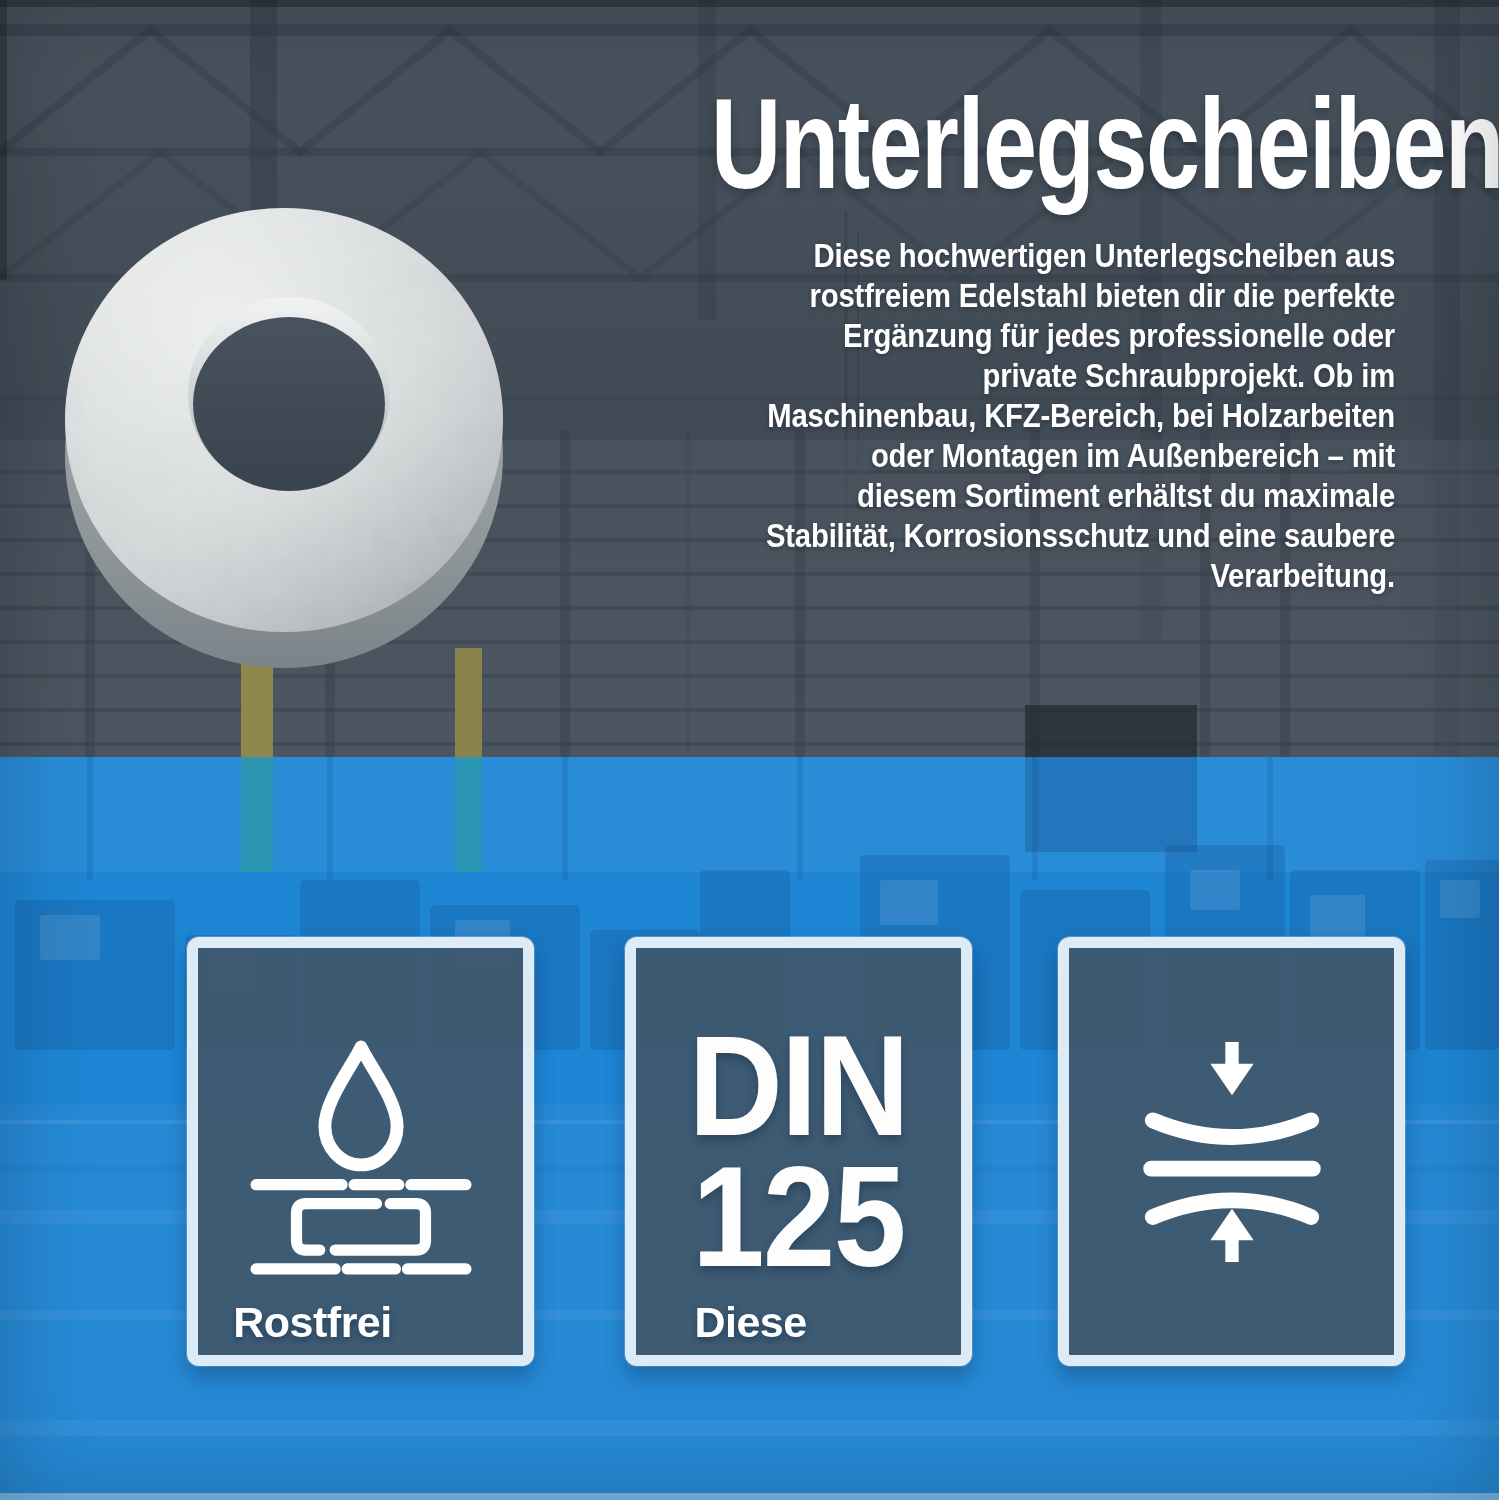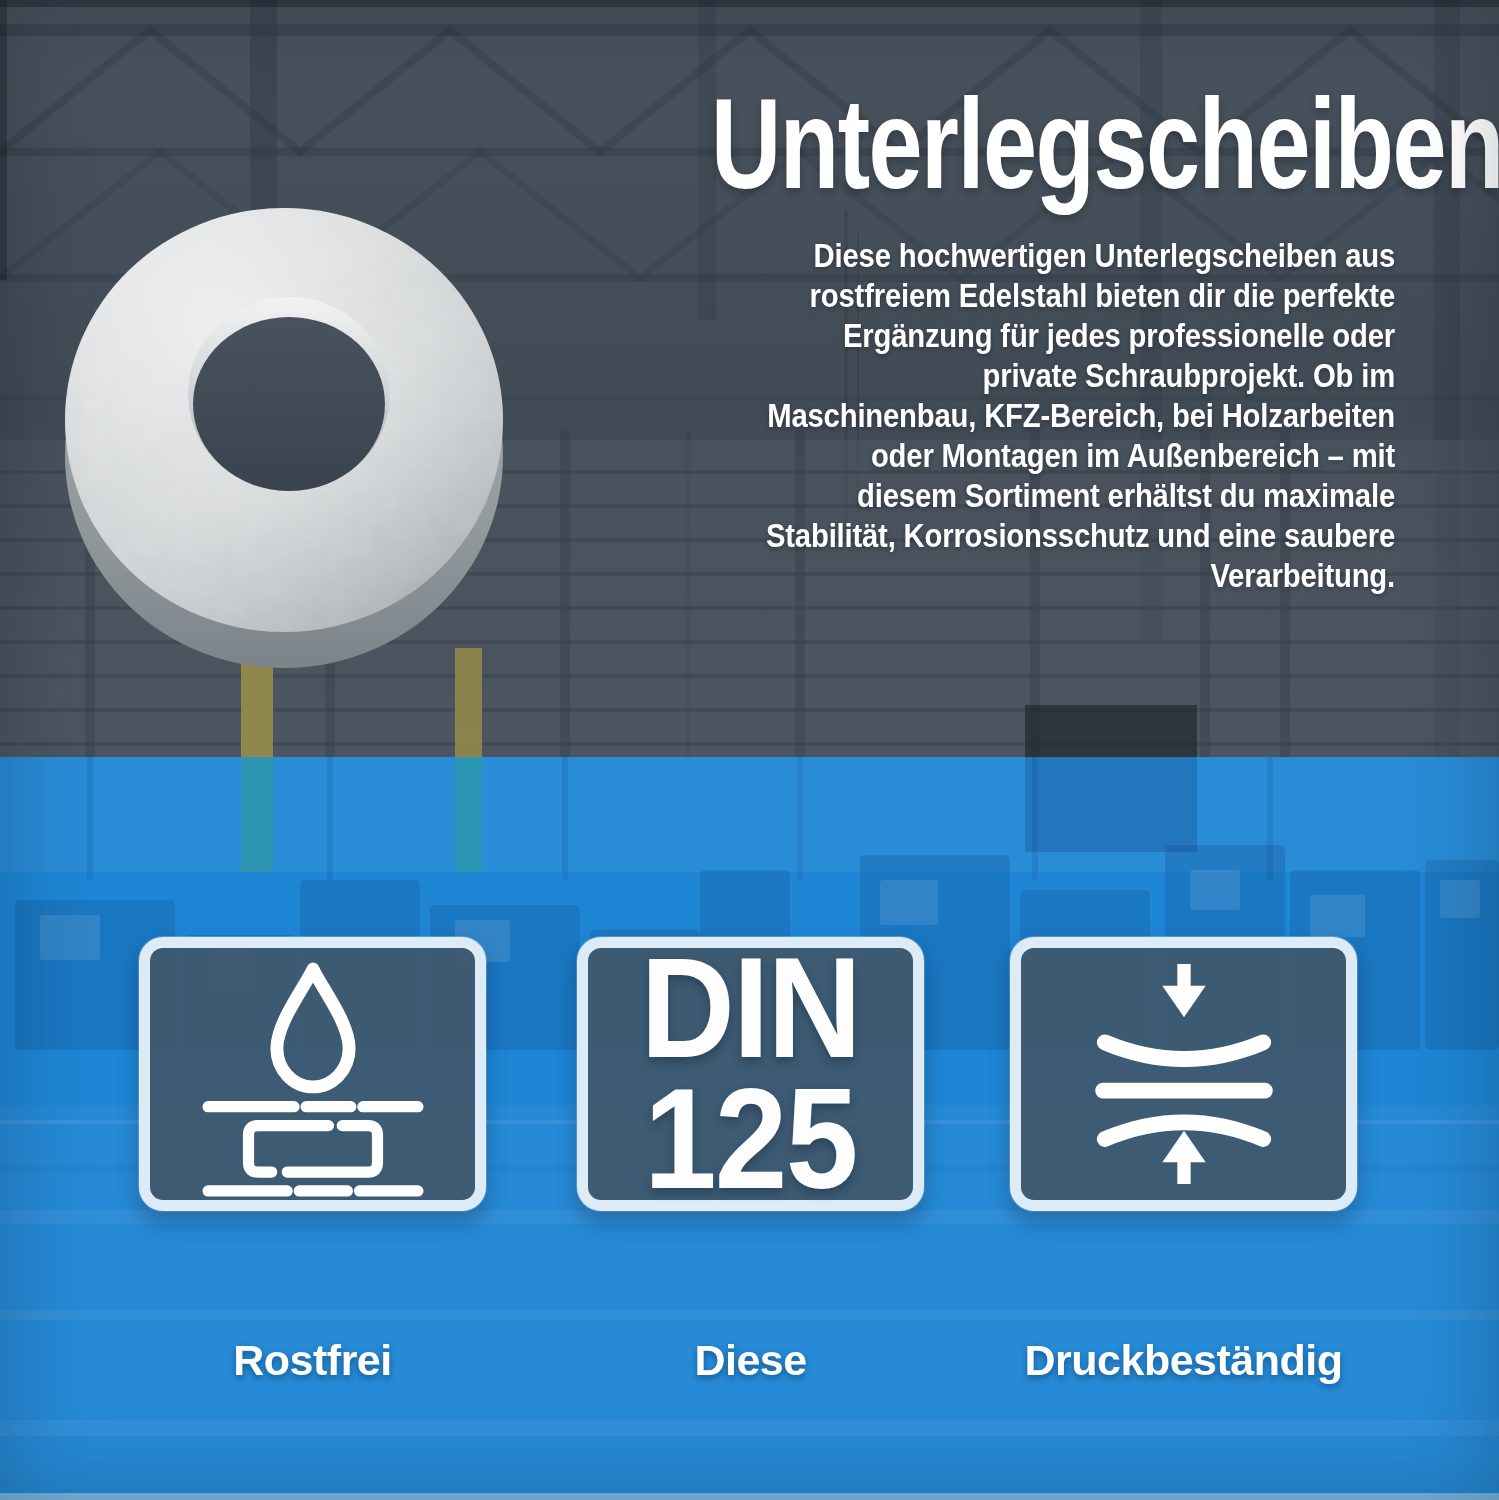--- a/index.html
+++ b/index.html
@@ -20,39 +20,39 @@
     letter-spacing:-2px;transform:scaleX(0.76);transform-origin:100% 50%;
     text-shadow:0 4px 10px rgba(5,15,25,0.30);
   }
   .desc{
     margin-top:28px;font-size:32.5px;font-weight:700;line-height:40px;
     letter-spacing:-0.2px;transform:scaleX(0.90);transform-origin:100% 0%;
     text-shadow:0 2px 6px rgba(5,15,25,0.35);
   }
 
   .card{
-    position:absolute;top:937px;width:347px;height:274px;box-sizing:border-box;
+    position:absolute;top:937px;width:347px;height:429px;box-sizing:border-box;
     background:rgba(63,88,111,0.95);
-    border:11px solid #dcebf6;border-radius:24px;
+    border:11px solid #dcebf6;border-radius:12px;
     box-shadow:0 12px 22px rgba(0,25,55,0.30), 0 0 0 1px rgba(255,255,255,0.25);
-    display:flex;align-items:center;justify-content:center;z-index:3;
+    display:flex;align-items:center;justify-content:center;z-index:3;margin-left:48px;
   }
   .card.c1{left:139px;}
   .card.c2{left:577px;}
   .card.c3{left:1010px;}
 
   .din-wrap{
     display:flex;flex-direction:column;align-items:center;justify-content:center;
     color:#fdfdfd;font-weight:700;line-height:0.92;font-size:142px;letter-spacing:-2px;
     transform:scaleX(0.92);text-shadow:0 5px 10px rgba(10,30,50,0.35);
   }
   .card-label{
     position:absolute;top:1298px;height:50px;z-index:3;
     text-align:center;color:#ffffff;font-size:43px;font-weight:700;
-    text-shadow:0 3px 6px rgba(0,30,60,0.45);letter-spacing:-0.5px;margin-top:38px;
+    text-shadow:0 3px 6px rgba(0,30,60,0.45);letter-spacing:-0.5px;
   }
   .card-label.l1{left:139px;width:347px;}
   .card-label.l2{left:577px;width:347px;}
   .card-label.l3{left:1010px;width:347px;}
 
   .vignette{
     position:absolute;inset:0;z-index:5;pointer-events:none;
     box-shadow:inset 0 0 90px rgba(5,12,20,0.25);
   }
 </style>
@@ -253,16 +253,15 @@
         <path d="M55,120 Q150,160 245,120"></path>
         <path d="M53,178 H247"></path>
         <path d="M55,236 Q150,196 245,236"></path>
       </g>
       <path d="M142,290 h16 v-26 h18 l-26,-38 -26,38 h18 z" fill="#ffffff"></path>
     </svg>
   </div>
 
   <div class="card-label l1">Rostfrei</div>
   <div class="card-label l2">Diese</div>
-  <div class="card-label l3">Druckbeständig</div>
 
   <div class="vignette"></div>
 </div>
 
 </body></html>

